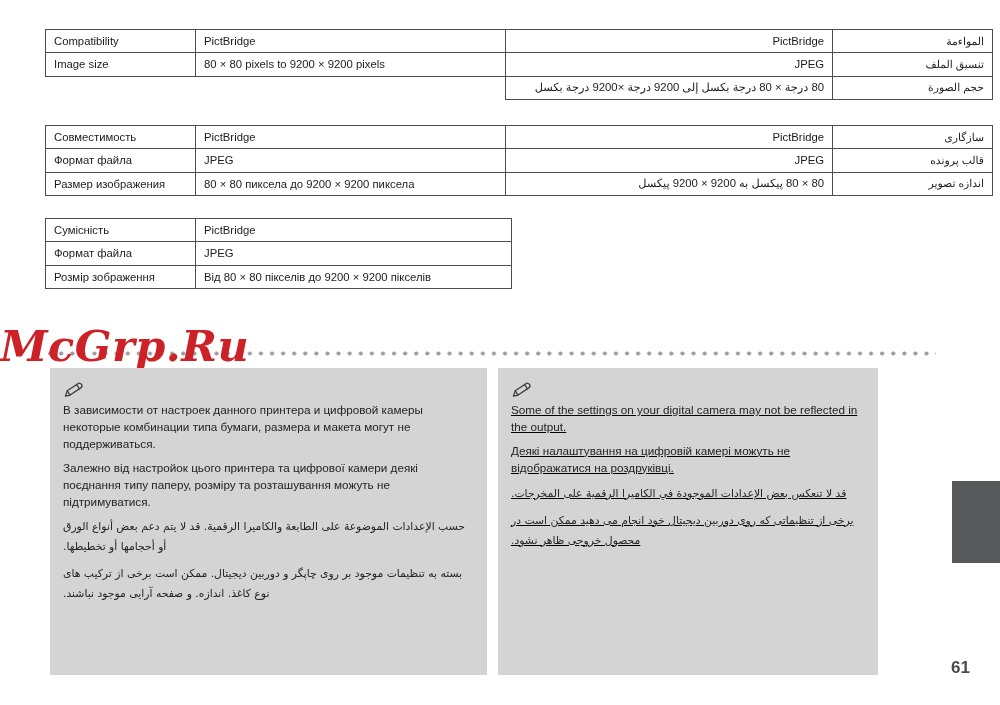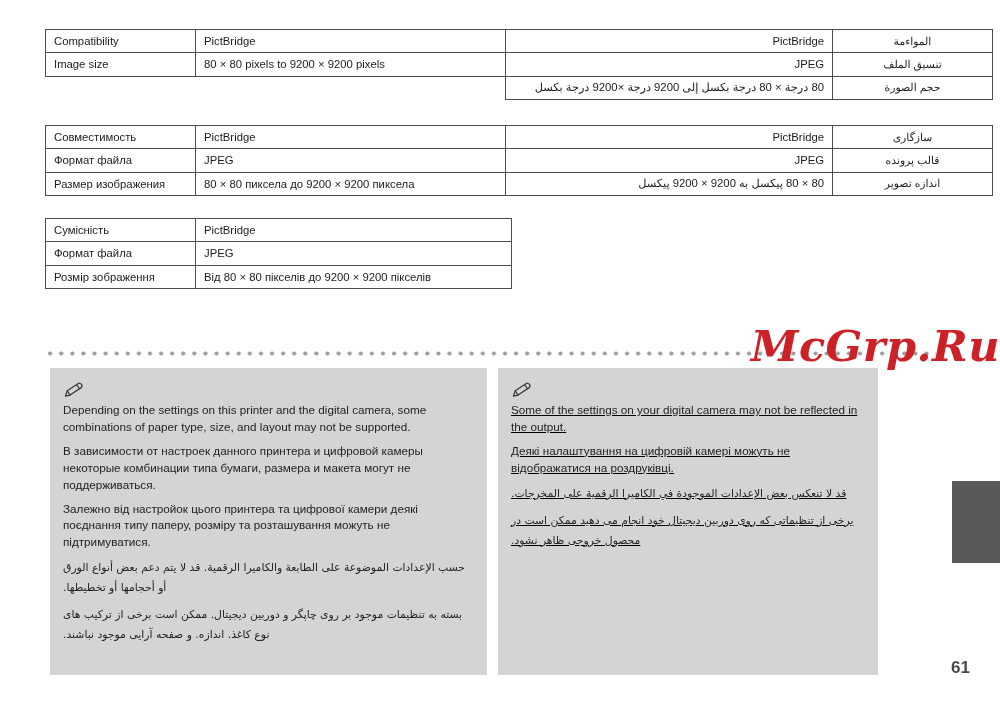--- a/index.html
+++ b/index.html
@@ -9,34 +9,34 @@
   
   table.spec{position:absolute;border-collapse:collapse;table-layout:fixed;
              font-size:11.3px;color:#1c1c1c;background:#fff;}
   table.spec td{border:1px solid #4d4d4d;height:22.3px;padding:0 8px;
                 overflow:hidden;white-space:nowrap;background:#fff;vertical-align:middle;}
   .spec-left{width:432px;}
   .spec-left td.col-label{width:133px;}
   .spec-left td.col-value{width:299px;}
   .spec-right{width:453px;}
   .spec-right td.col-value{width:310px;text-align:right;direction:rtl;}
-  .spec-right td.col-label{width:143px;text-align:center;direction:rtl;font-size:10.8px;}
+  .spec-right td.col-label{width:143px;text-align:right;direction:rtl;font-size:10.8px;}
   #tbl-en{left:45px;top:29px;}
   #tbl-ru{left:45px;top:125px;}
   #tbl-uk{left:45px;top:218px;}
   #tbl-ar{left:505px;top:29px;}
   #tbl-fa{left:505px;top:125px;}
 
   
   .dots{position:absolute;left:48px;top:351px;width:888px;height:5px;
         background-image:radial-gradient(circle at 2.2px 2.5px,#9e9e9e 1.8px,rgba(0,0,0,0) 2.3px);
         background-size:11.1px 5px;background-repeat:repeat-x;}
 
   
-  .watermark{position:absolute;left:0;top:323px;width:100%;text-align:right;
+  .watermark{position:absolute;left:0;top:323px;width:100%;text-align:left;
              font-family:"DejaVu Serif", serif;font-style:italic;font-weight:bold;
              font-size:43px;color:#cc2127;letter-spacing:0.5px;line-height:1.1;}
 
   
   .note{position:absolute;top:368px;height:307px;background:#d4d4d4;
         box-sizing:border-box;padding:11px 13px 0 13px;}
   #note-left{left:50px;width:437px;}
   #note-right{left:498px;width:380px;text-decoration:underline;}
   .note .pencil{display:block;margin:1px 0 3px 0;}
   .note p{margin:0 0 7px 0;font-size:11.7px;line-height:16.9px;color:#232323;}
@@ -138,21 +138,20 @@
   <div class="watermark">McGrp.Ru</div>
 
   <div class="note" id="note-left">
     <svg class="pencil" width="22" height="19" viewBox="0 0 23 19">
       <g fill="none" stroke="#3c3c3c" stroke-width="1.3" stroke-linejoin="round" stroke-linecap="round">
         <path d="M2.5 16.5 L4.4 10.9 L15.6 3.4 C16.8 2.6 18.5 2.9 19.3 4.1 C20.1 5.3 19.8 7 18.6 7.8 L7.4 15.3 Z"></path>
         <path d="M4.4 10.9 L7.4 15.3"></path>
         <path d="M14.2 4.3 L17.2 8.7"></path>
       </g>
     </svg>
-    <p class="ltr">Depending on the settings on this printer and the digital camera, some combinations of paper type, size, and layout may not be supported.</p>
     <p class="ltr">В зависимости от настроек данного принтера и цифровой камеры некоторые комбинации типа бумаги, размера и макета могут не поддерживаться.</p>
     <p class="ltr">Залежно від настройок цього принтера та цифрової камери деякі поєднання типу паперу, розміру та розташування можуть не підтримуватися.</p>
     <p class="rtl" dir="rtl">حسب الإعدادات الموضوعة على الطابعة والكاميرا الرقمية. قد لا يتم دعم بعض أنواع الورق أو أحجامها أو تخطيطها.</p>
     <p class="rtl" dir="rtl">بسته به تنظیمات موجود بر روی چاپگر و دوربین دیجیتال. ممکن است برخی از ترکیب های نوع کاغذ. اندازه. و صفحه آرایی موجود نباشند.</p>
   </div>
 
   <div class="note" id="note-right">
     <svg class="pencil" width="22" height="19" viewBox="0 0 23 19">
       <g fill="none" stroke="#3c3c3c" stroke-width="1.3" stroke-linejoin="round" stroke-linecap="round">
         <path d="M2.5 16.5 L4.4 10.9 L15.6 3.4 C16.8 2.6 18.5 2.9 19.3 4.1 C20.1 5.3 19.8 7 18.6 7.8 L7.4 15.3 Z"></path>

